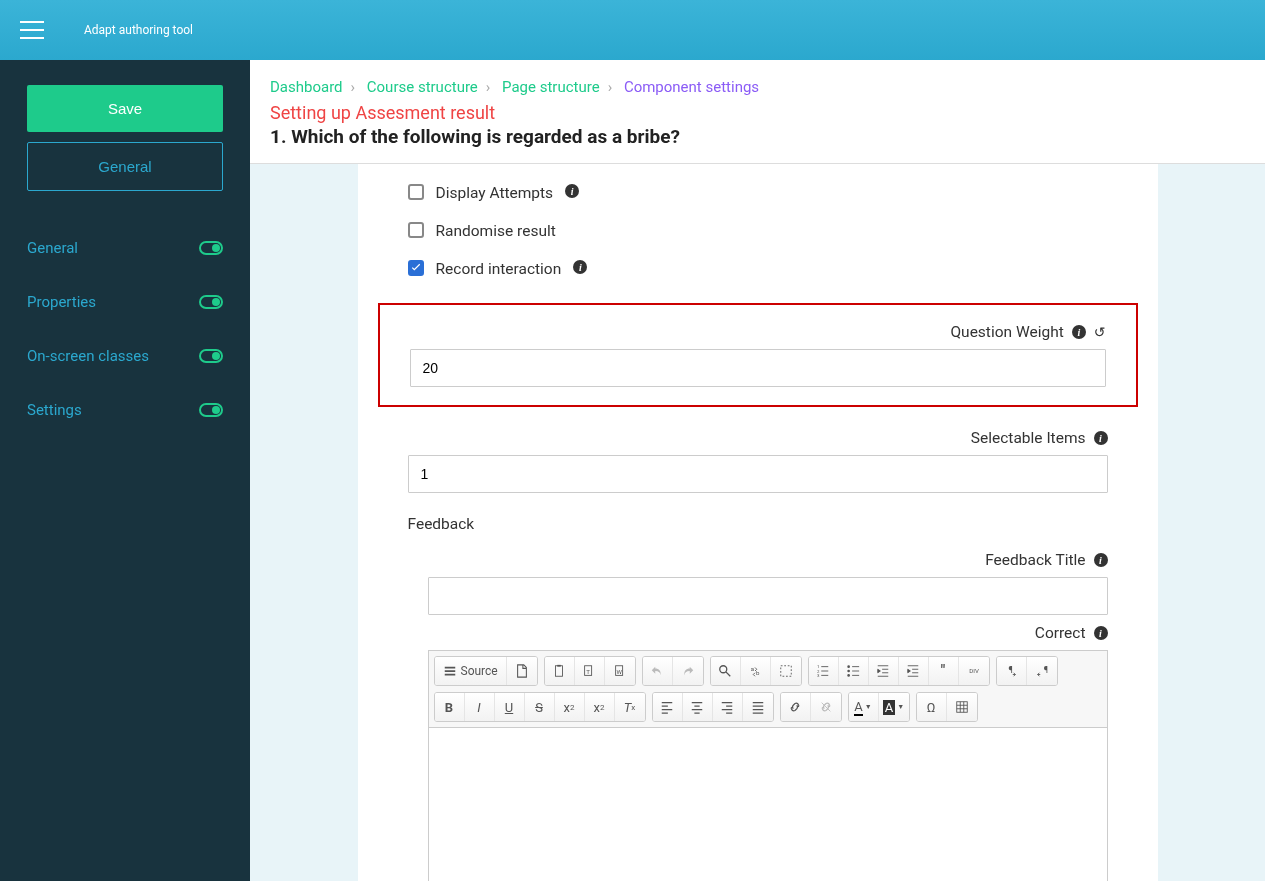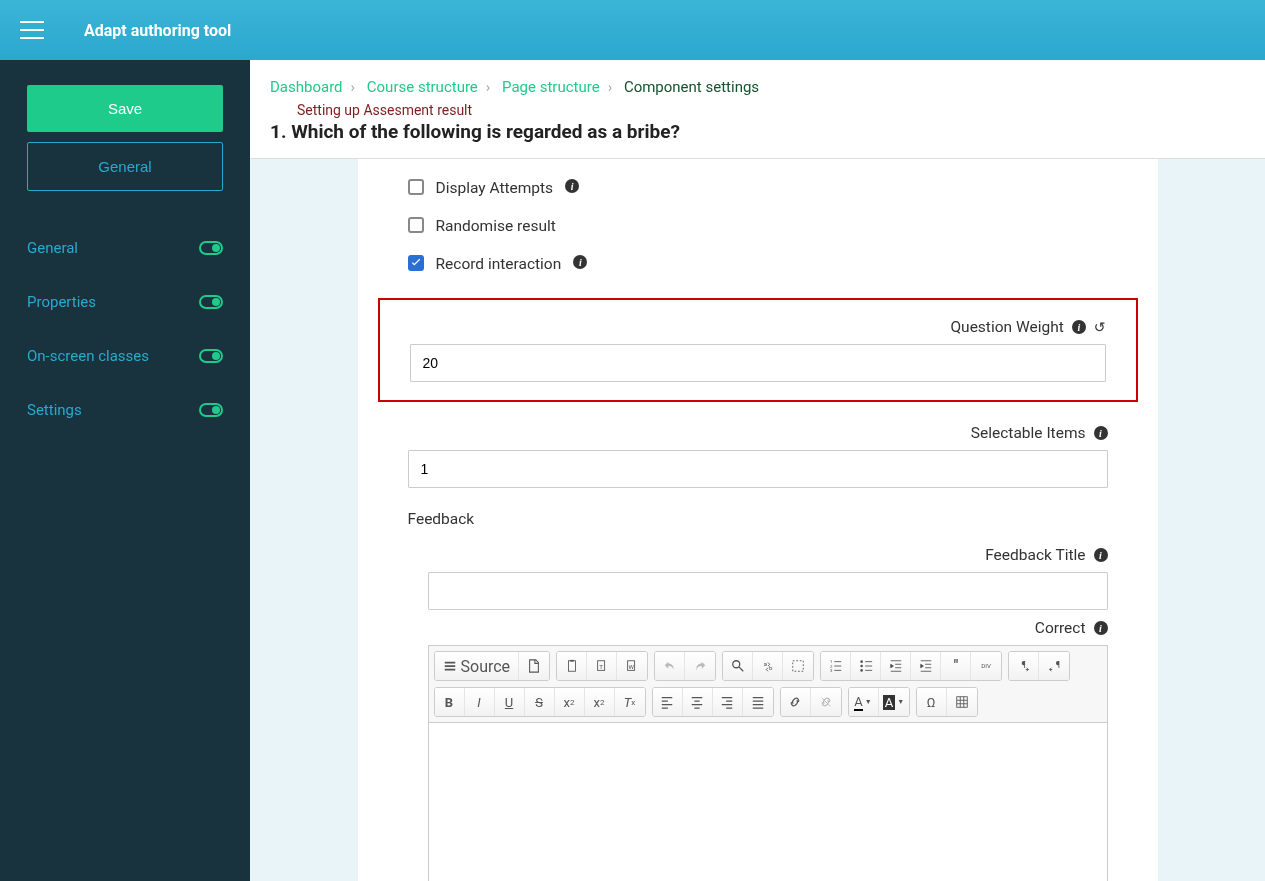--- a/index.html
+++ b/index.html
@@ -1,41 +1,41 @@
 <!DOCTYPE html>
 <html><head>
 <meta charset="utf-8">
 <style>
 * { box-sizing: border-box; margin: 0; padding: 0; }
 body { font-family: -apple-system, BlinkMacSystemFont, "Segoe UI", Roboto, "Helvetica Neue", Arial, sans-serif; font-size: 14px; color: #333; background: #e8f4f8; }
 
 .topbar { background: linear-gradient(to bottom, #3bb4d8, #2ba8ce); height: 60px; display: flex; align-items: center; padding: 0 20px; color: #fff; }
 .hamburger { width: 24px; height: 18px; display: flex; flex-direction: column; justify-content: space-between; cursor: pointer; margin-right: 40px; }
 .hamburger span { display: block; height: 2px; background: #fff; }
-.app-title { font-size: 16px; font-weight: 700; }
+.app-title { font-size: 12px; font-weight: 400; }
 .topbar-right { margin-left: auto; display: flex; align-items: center; gap: 35px; }
 .topbar-link { color: #fff; cursor: pointer; }
 .logout-btn { border: 1px solid #fff; background: transparent; color: #fff; padding: 9px 22px; border-radius: 4px; font-weight: 600; cursor: pointer; font-size: 14px; }
 
 .page-wrap { display: flex; min-height: calc(100vh - 60px); }
 
 .sidebar { width: 250px; background: #18333e; padding: 25px 27px; flex-shrink: 0; }
 .btn-save { width: 100%; background: #1ecb8b; color: #fff; border: none; padding: 15px; font-size: 15px; border-radius: 2px; cursor: pointer; margin-bottom: 10px; }
 .btn-cancel { width: 100%; background: transparent; color: #2ba8ce; border: 1px solid #2ba8ce; padding: 15px; font-size: 15px; border-radius: 2px; cursor: pointer; margin-bottom: 30px; }
 .nav-item { display: flex; justify-content: space-between; align-items: center; color: #2ba8ce; padding: 18px 0; cursor: pointer; font-size: 15px; text-align: center; }
 .toggle-pill { width: 24px; height: 14px; border: 2px solid #1ecb8b; border-radius: 10px; position: relative; }
 .toggle-pill::after { content: ""; position: absolute; width: 8px; height: 8px; background: #1ecb8b; border-radius: 50%; top: 1px; right: 1px; }
 
 .main { flex: 1; background: #e8f4f8; }
 .header-area { background: #fff; padding: 18px 20px 15px 20px; border-bottom: 1px solid #ddd; }
 .breadcrumbs { font-size: 15px; margin-bottom: 6px; }
 .breadcrumbs a { color: #1ecb8b; text-decoration: none; }
 .breadcrumbs .sep { color: #aaa; margin: 0 8px; }
-.breadcrumbs .current { color: #14532d; }
-.subtitle { color: #7f1d1d; font-size: 14px; margin-bottom: 2px; margin-left: 27px; }
+.breadcrumbs .current { color: #8b5cf6; }
+.subtitle { color: #ef4444; font-size: 18px; margin-bottom: 2px; }
 .page-title { font-size: 19px; font-weight: 700; color: #222; }
 
 .content { padding: 0 20px; }
 .form-panel { background: #fff; max-width: 800px; margin: 0 auto; padding: 10px 50px 40px 50px; min-height: 750px; }
 
 .checkbox-row { display: flex; gap: 12px; padding: 10px 0; font-size: 15.5px; color: #333; }
 .chk { width: 16px; height: 16px; border: 2px solid #888; border-radius: 3px; display: inline-flex; align-items: center; justify-content: center; cursor: pointer; flex-shrink: 0; }
 .chk.checked { background: #2a6fd6; border-color: #2a6fd6; }
 .chk.checked svg { display: block; }
 .chk svg { display: none; width: 10px; height: 10px; fill: #fff; }
@@ -48,21 +48,21 @@
 
 .section { margin-top: 22px; }
 .section-title { font-size: 15.5px; margin-bottom: 18px; }
 .indent { padding-left: 20px; }
 
 .rte-wrap { border: 1px solid #ccc; margin-top: 8px; }
 .rte-toolbar { background: #f7f7f7; border-bottom: 1px solid #ccc; padding: 5px; display: flex; flex-wrap: wrap; gap: 6px; }
 .rte-group { display: flex; border: 1px solid #ccc; background: #fff; border-radius: 3px; overflow: hidden; }
 .rte-btn { width: 30px; height: 28px; display: flex; align-items: center; justify-content: center; cursor: pointer; font-size: 13px; color: #555; border-right: 1px solid #e5e5e5; background: linear-gradient(#fff, #f2f2f2); }
 .rte-btn:last-child { border-right: none; }
-.rte-btn.src { width: auto; padding: 0 8px; gap: 4px; font-size: 16px; }
+.rte-btn.src { width: auto; padding: 0 8px; gap: 4px; font-size: 12px; }
 .rte-btn.disabled { color: #bbb; cursor: default; }
 .rte-body { min-height: 210px; background: #fff; padding: 10px; }
 .rte-btn svg { width: 14px; height: 14px; fill: currentColor; }
 .rte-btn .dd { font-size: 7px; margin-left: 2px; }
 </style>
 </head>
 <body>
 
 <div class="topbar">
   <div class="hamburger">

